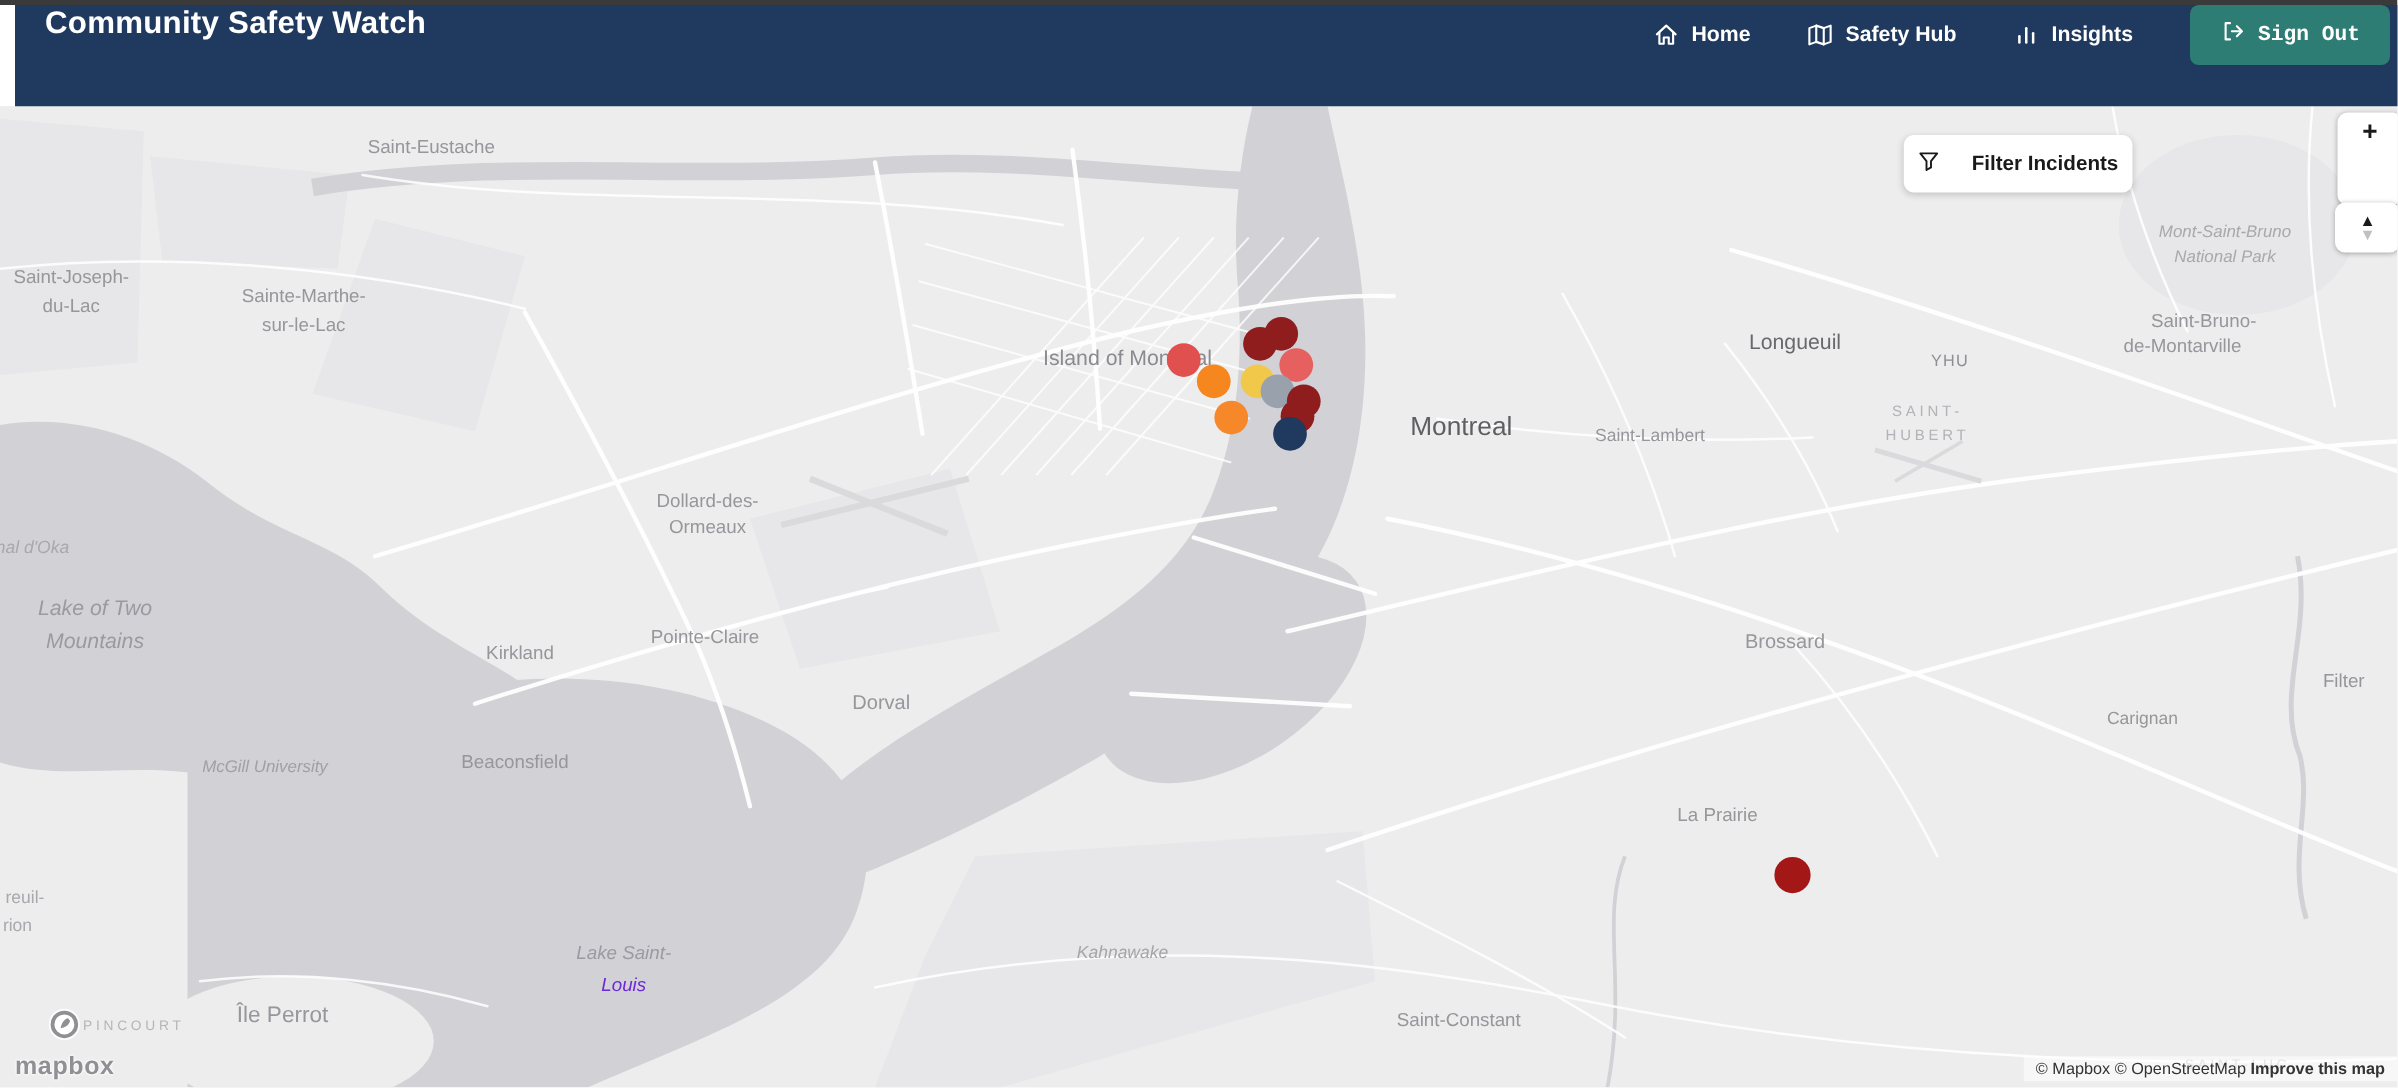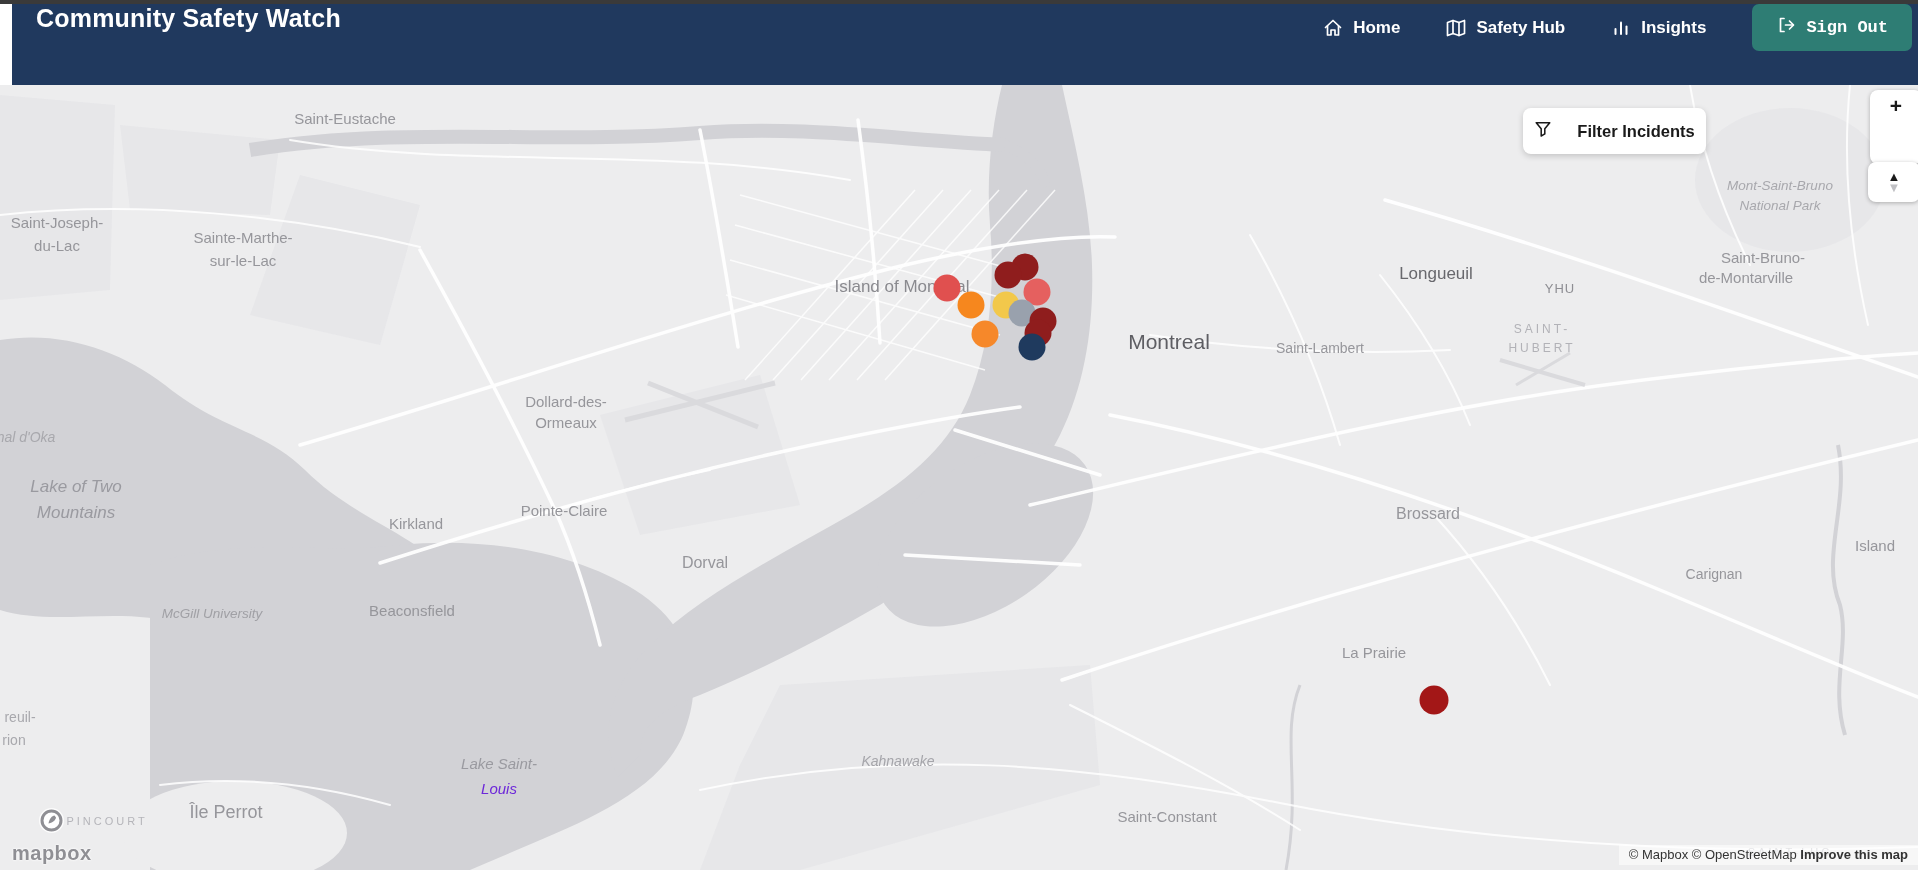--- a/index.html
+++ b/index.html
@@ -189,21 +189,21 @@
         <span class="map-label" style="left: 1436px; top: 189px; font-size: 17px; color: rgb(104, 104, 109); font-weight: 500;">Longueuil</span>
         <span class="map-label" style="left: 1560px; top: 203px; font-size: 13px; color: rgb(142, 142, 147); letter-spacing: 1px;">YHU</span>
         <span class="map-label" style="left: 1542px; top: 244px; font-size: 12px; color: rgb(178, 178, 183); letter-spacing: 3px;">SAINT-</span>
         <span class="map-label" style="left: 1542px; top: 263px; font-size: 12px; color: rgb(178, 178, 183); letter-spacing: 3px;">HUBERT</span>
         <span class="map-label" style="left: 1780px; top: 100px; font-size: 13.5px; color: rgb(168, 168, 173); font-style: italic;">Mont-Saint-Bruno</span>
         <span class="map-label" style="left: 1780px; top: 120px; font-size: 13.5px; color: rgb(168, 168, 173); font-style: italic;">National Park</span>
         <span class="map-label" style="left: 1746px; top: 172px; font-size: 15px; margin-left: 17px;">Saint-Bruno-</span>
         <span class="map-label" style="left: 1746px; top: 192px; font-size: 15px;">de-Montarville</span>
         <span class="map-label" style="left: 1428px; top: 429px; font-size: 16px;">Brossard</span>
         <span class="map-label" style="left: 1714px; top: 489px; font-size: 14px;">Carignan</span>
-        <span class="map-label" style="left: 1875px; top: 460px; font-size: 15px;">Island</span>
+        <span class="map-label" style="left: 1875px; top: 460px; font-size: 15px;">Filter</span>
         <span class="map-label" style="left: 1374px; top: 567px; font-size: 15px;">La Prairie</span>
         <span class="map-label" style="left: 898px; top: 676px; font-size: 14px; color: rgb(165, 165, 170); font-style: italic;">Kahnawake</span>
         <span class="map-label" style="left: 1167px; top: 731px; font-size: 15px;">Saint-Constant</span>
         <span class="map-label" style="left: 499px; top: 678px; font-size: 15px; color: rgb(154, 154, 160); font-style: italic;">Lake Saint-</span>
         <span class="map-label" style="left: 499px; top: 703px; font-size: 15px; color: #6d28d9; font-style: italic;">Louis</span>
         <span class="map-label" style="left: 226px; top: 727px; font-size: 18px;">Île Perrot</span>
         <span class="map-label" style="left: 107px; top: 736px; font-size: 11px; color: rgb(181, 181, 186); letter-spacing: 3px;">PINCOURT</span>
         <span class="map-label" style="left: 20px; top: 632px; font-size: 14px; color: rgb(168, 168, 173);">reuil-</span>
         <span class="map-label" style="left: 14px; top: 655px; font-size: 14px; color: rgb(168, 168, 173);">rion</span>
         <span class="map-label" style="left: 1790px; top: 767px; font-size: 11px; color: rgb(195, 195, 200); letter-spacing: 3px;">SAINT-LUC</span>

